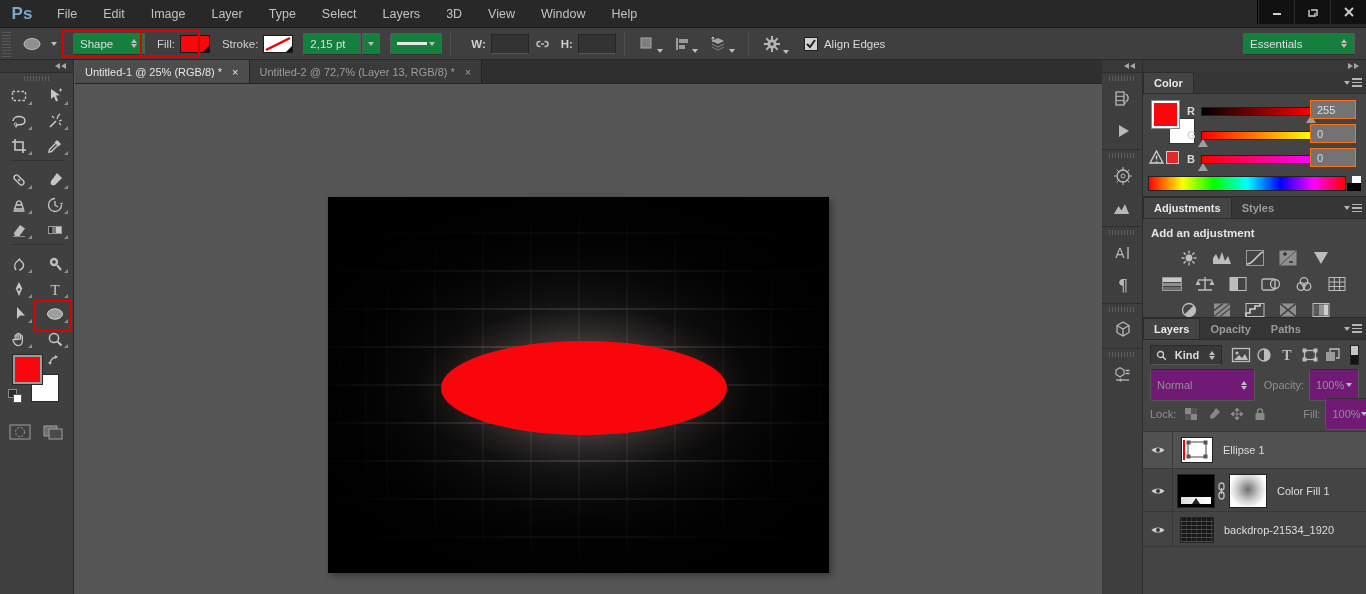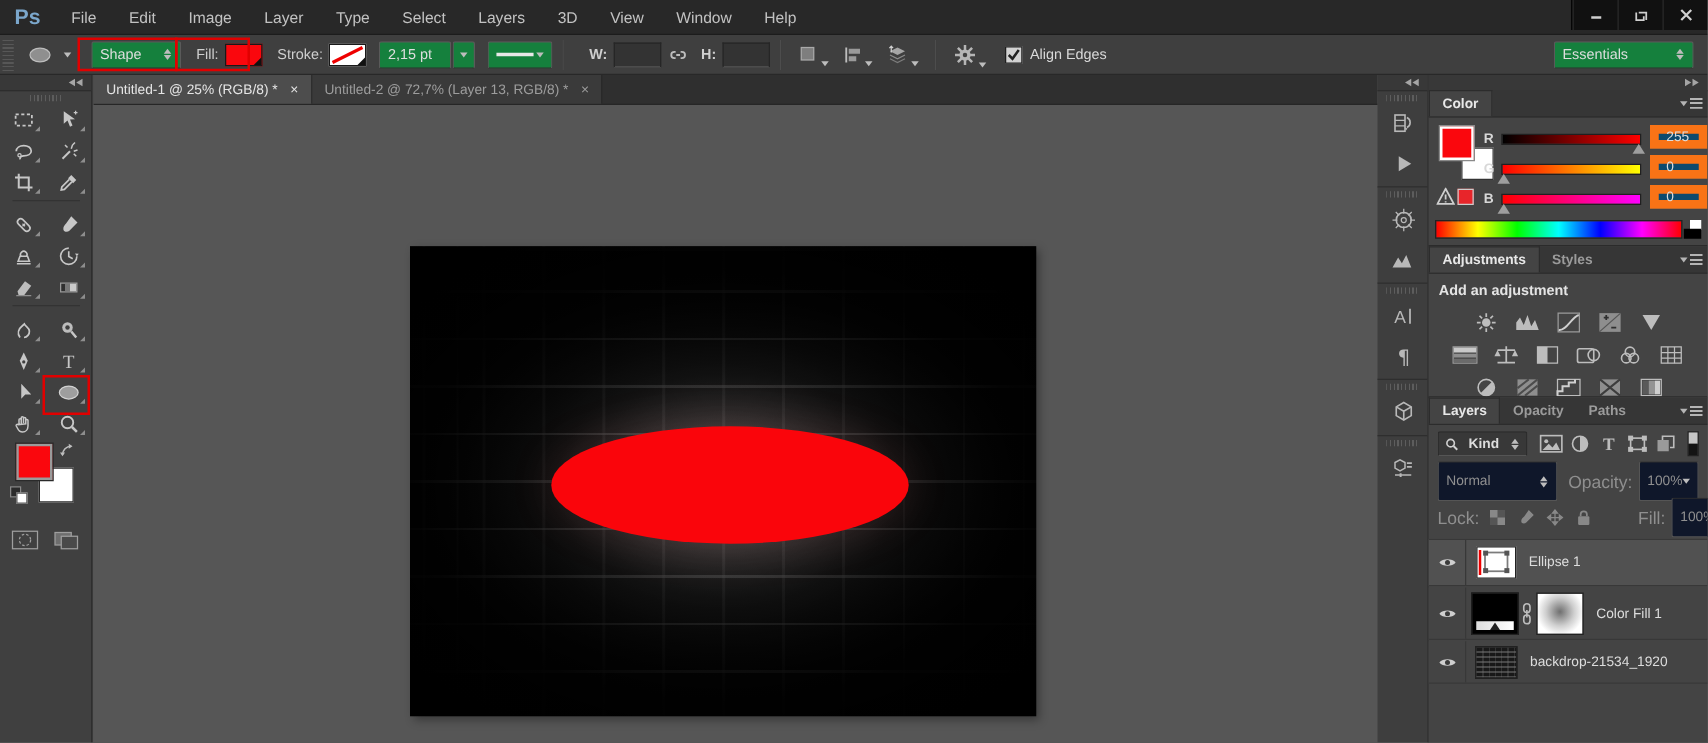--- a/index.html
+++ b/index.html
@@ -89,36 +89,36 @@
   .ptab.active { background:#444; color:#e8e8e8; border:1px solid #2c2c2c; border-bottom:none; }
   .pmenu { position:absolute; right:4px; top:5px; width:18px; height:12px; }
   .pmenu::before { content:""; position:absolute; left:0; top:4px; border-top:4px solid #b5b5b5; border-left:3px solid transparent; border-right:3px solid transparent; }
   .pmenu::after { content:""; position:absolute; right:0; top:1px; width:10px; height:9px; background:repeating-linear-gradient(0deg,#b5b5b5 0 1.5px,transparent 1.5px 3.5px); }
 
   
   .chan-row { position:absolute; height:20px; display:flex; align-items:center; }
   .chan-label { font-size:11px; font-weight:bold; color:#d8d8d8; width:14px; }
   .track { width:112px; height:9px; border:1px solid #202020; position:relative; }
   .handle { position:absolute; bottom:-8px; width:0; height:0; border-left:5px solid transparent; border-right:5px solid transparent; border-bottom:8px solid #9e9e9e; }
-  .chan-value { position:absolute; right:0; width:46px; height:19px; background:#0c4a6e; border:7px solid #f97316; color:#ddd; font-size:11px; display:flex; align-items:center; padding-left:6px; }
+  .chan-value { position:absolute; right:10px; width:46px; height:19px; background:#737373; border:1px solid #f97316; color:#ddd; font-size:11px; display:flex; align-items:center; padding-left:6px; }
   .spectrum { position:absolute; left:5px; right:20px; height:15px; background:linear-gradient(90deg,#ff0000,#ffff00 17%,#00ff00 33%,#00ffff 50%,#0000ff 67%,#ff00ff 84%,#ff0000); border:1px solid #222; }
   .spec-end { position:absolute; right:5px; width:14px; height:15px; }
   .spec-end .w { position:absolute; top:0; right:0; width:9px; height:8px; background:#fff; }
   .spec-end .b { position:absolute; bottom:0; right:0; width:14px; height:8px; background:#000; }
 
   
   .adj-head { font-size:11.5px; font-weight:bold; color:#e4e4e4; padding:8px 0 2px 8px; }
   .adj-row { display:flex; gap:9px; justify-content:center; margin-top:8px; }
   .adj-icon { width:24px; height:18px; display:flex; align-items:center; justify-content:center; }
 
   
   .lrow { position:absolute; left:0; right:0; display:flex; align-items:center; font-size:11px; }
   .kind-combo { background:#383838; border:1px solid #2a2a2a; border-bottom-color:#555; height:20px; display:flex; align-items:center; padding:0 5px; border-radius:2px; color:#ddd; font-weight:bold; }
-  .sel { background:#0f172a; border:1px solid #555; border-top-color:#2f2f2f; height:32px; display:flex; align-items:center; padding:0 6px; border-radius:2px; color:#909090; }
-  .greylabel { color:#8f8f8f; font-size:14px; }
+  .sel { background:#701a75; border:1px solid #555; border-top-color:#2f2f2f; height:32px; display:flex; align-items:center; padding:0 6px; border-radius:2px; color:#909090; }
+  .greylabel { color:#8f8f8f; font-size:11px; }
   .layer-row { position:absolute; left:0; right:0; display:flex; align-items:center; border-bottom:1px solid #383838; background:#444; }
   .layer-row.selected { background:#515151; }
   .eye-cell { width:30px; align-self:stretch; border-right:1px solid #383838; display:flex; align-items:center; justify-content:center; }
   .thumb { border:1px solid #222; background:#fff; }
   .layer-name { margin-left:10px; color:#ddd; font-size:11px; }
   .filter-switch { width:10px; height:20px; border:1px solid #222; margin-left:6px; }
   .filter-switch .t { height:50%; background:#c6c6c6; }
   .filter-switch .b { height:50%; background:#141414; }
 </style>
 </head>

